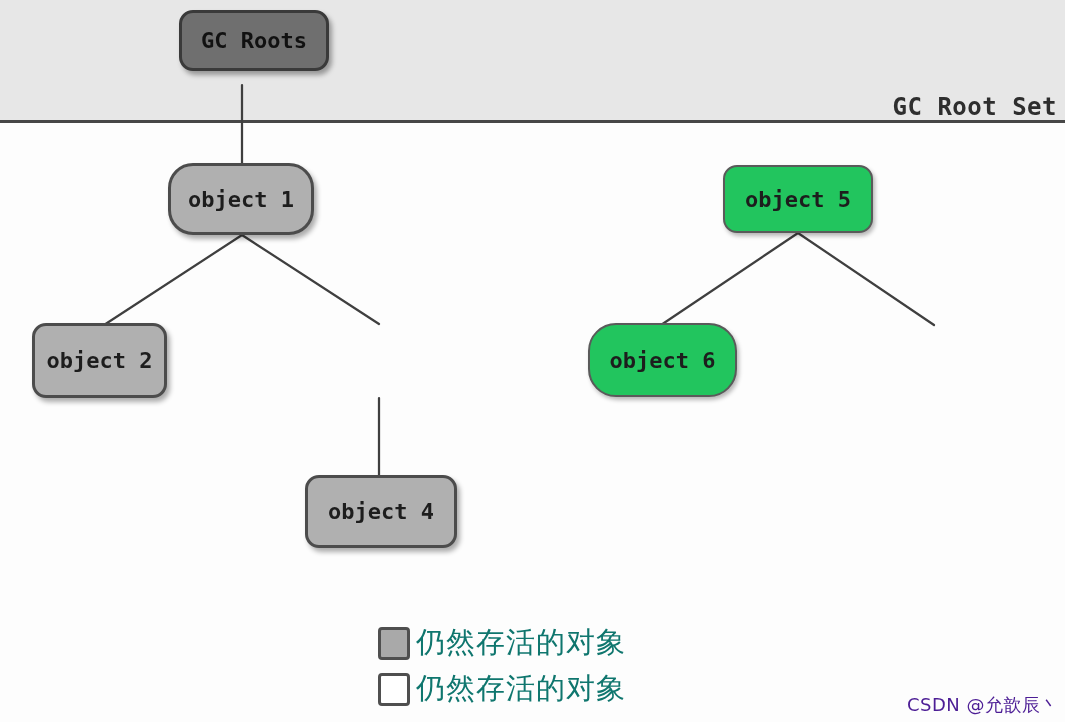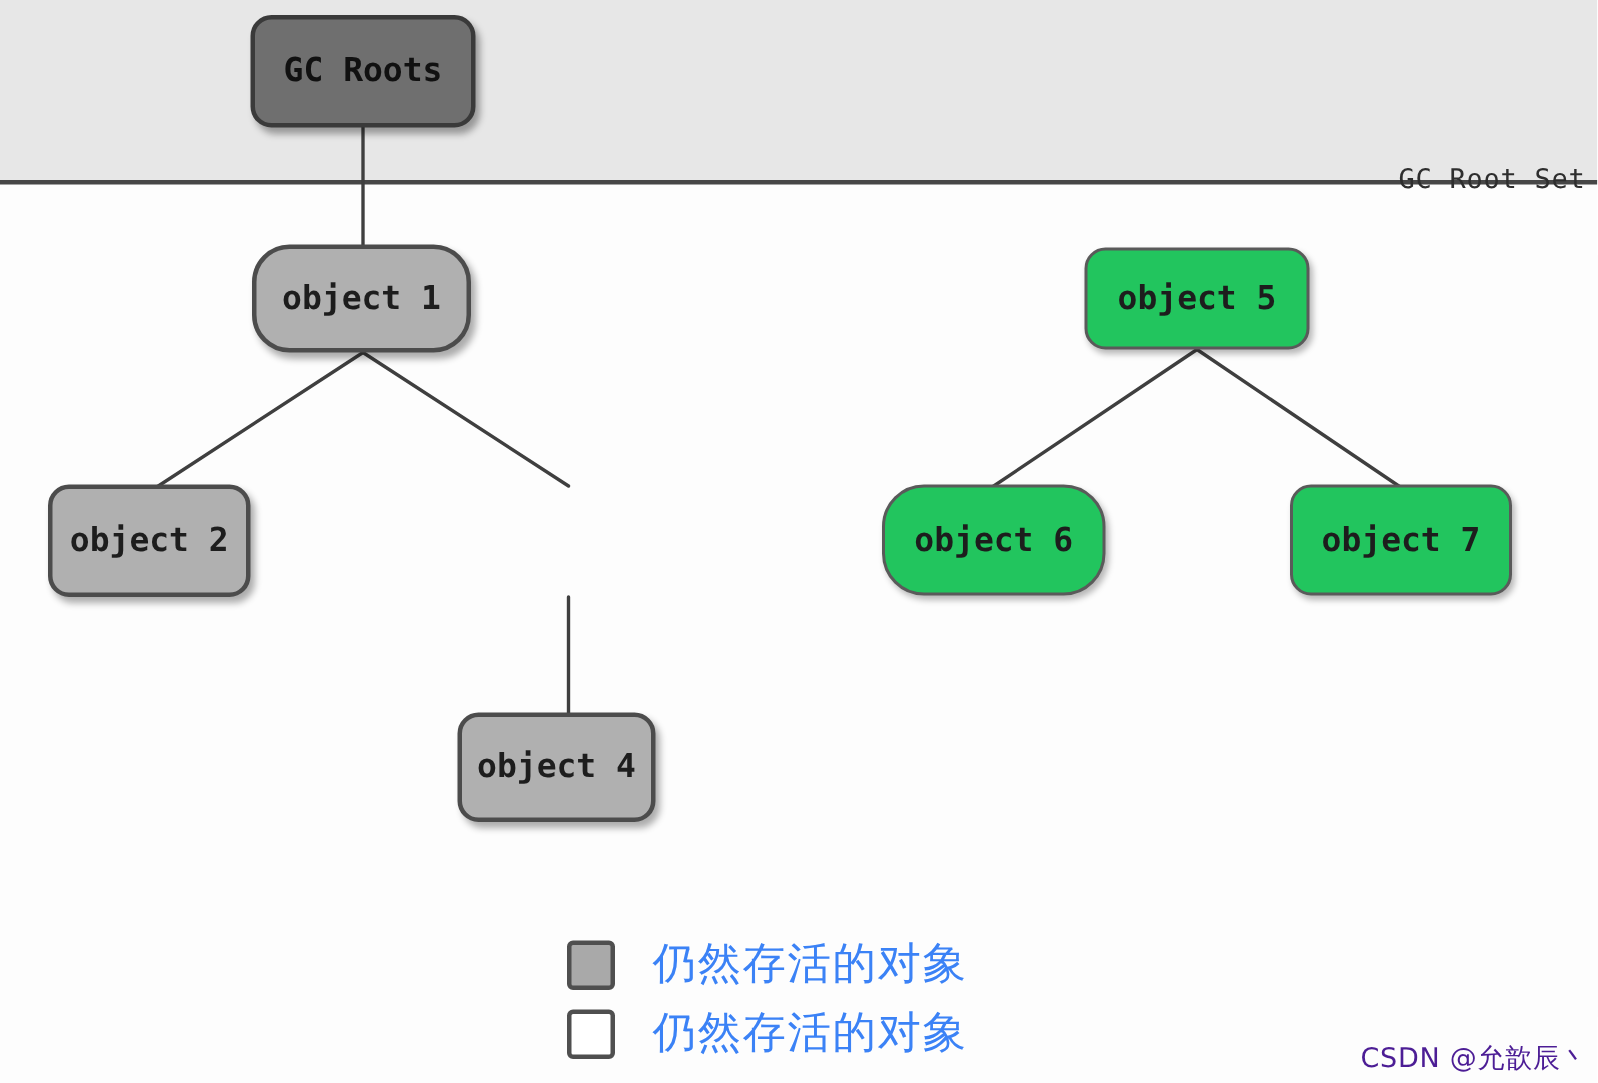--- a/index.html
+++ b/index.html
@@ -32,26 +32,25 @@
     left: 0; top: 120px;
     width: 1065px;
     height: 3px;
     background: #474747;
   }
   .root-set-label {
     position: absolute;
     top: 93px;
     right: 8px;
     font-family: "DejaVu Sans Mono", "Liberation Mono", monospace;
-    font-weight: normal;
-    font-size: 18px;
+    font-weight: bold;
+    font-size: 24px;
     letter-spacing: 0.5px;
     color: #2e2e2e;
     white-space: nowrap;
-    margin-top: 16px;
   }
 
   
   svg.edges {
     position: absolute;
     left: 0; top: 0;
     width: 1065px;
     height: 722px;
     pointer-events: none;
   }
@@ -84,25 +83,25 @@
     background: #b0b0b0;
     border: 3px solid #4c4c4c;
     box-shadow: 3px 4px 5px rgba(0,0,0,0.32);
   }
   .node.recyclable {
     background: #22c55e;
     border: 2.5px solid #5a5a5a;
     box-shadow: 2px 3px 4px rgba(0,0,0,0.28);
   }
 
-  #node-gc-roots { left: 167px; top: 10px;  width: 150px; height: 75px; }
+  #node-gc-roots { left: 179px; top: 10px;  width: 150px; height: 61px; }
   #node-object1  { left: 168px; top: 163px; width: 146px; height: 72px; border-radius: 25px; }
   #node-object2  { left: 32px;  top: 323px; width: 135px; height: 75px; }
   #node-object3  { left: 305px; top: 322px; width: 146px; height: 76px; }
-  #node-object4  { left: 305px; top: 475px; width: 132px; height: 73px; }
+  #node-object4  { left: 305px; top: 475px; width: 152px; height: 73px; }
   #node-object5  { left: 723px; top: 165px; width: 150px; height: 68px; }
   #node-object6  { left: 588px; top: 323px; width: 149px; height: 74px; border-radius: 28px; }
   #node-object7  { left: 860px; top: 323px; width: 148px; height: 74px; }
 
   
   .legend {
     position: absolute;
     left: 378px;
     top: 626px;
   }
@@ -115,23 +114,23 @@
   .legend-swatch {
     width: 32px;
     height: 33px;
     border: 3px solid #4f4f4f;
     border-radius: 4px;
     flex: 0 0 auto;
   }
   .legend-swatch.alive      { background: #a9a9a9; }
   .legend-swatch.recyclable { background: #ffffff; }
   .legend-label {
-    margin-left: 25px;
+    margin-left: 6px;
     font-size: 29px;
-    color: #3b82f6;
+    color: #0f766e;
     letter-spacing: 1px;
     white-space: nowrap;
   }
 
   
   .watermark {
     position: absolute;
     right: 6px;
     top: 693px;
     font-size: 18px;
@@ -176,23 +175,20 @@
   </div>
 
   <div class="node recyclable" id="node-object5">
     <span>object 5</span>
   </div>
 
   <div class="node recyclable" id="node-object6">
     <span>object 6</span>
   </div>
 
-  <div class="node recyclable" id="node-object7">
-    <span>object 7</span>
-  </div>
 
   <div class="legend">
     <div class="legend-row">
       <span class="legend-swatch alive"></span>
       <span class="legend-label">仍然存活的对象</span>
     </div>
     <div class="legend-row">
       <span class="legend-swatch recyclable"></span>
       <span class="legend-label">仍然存活的对象</span>
     </div>

